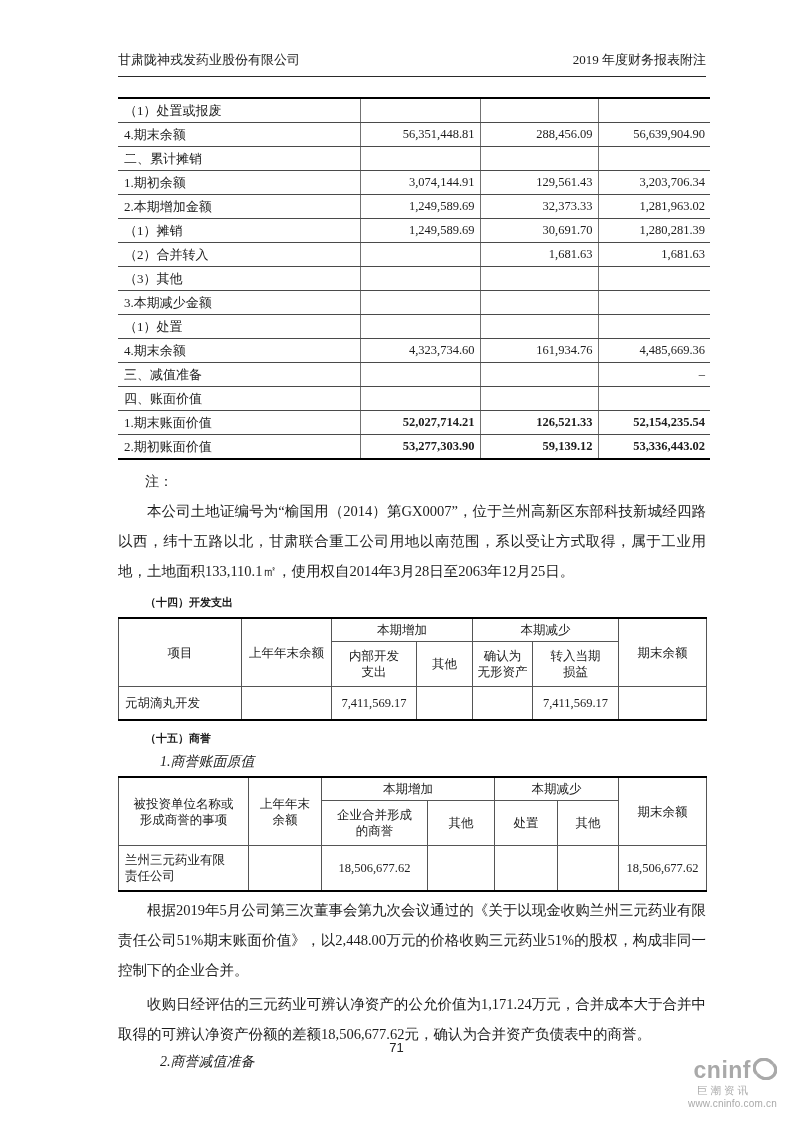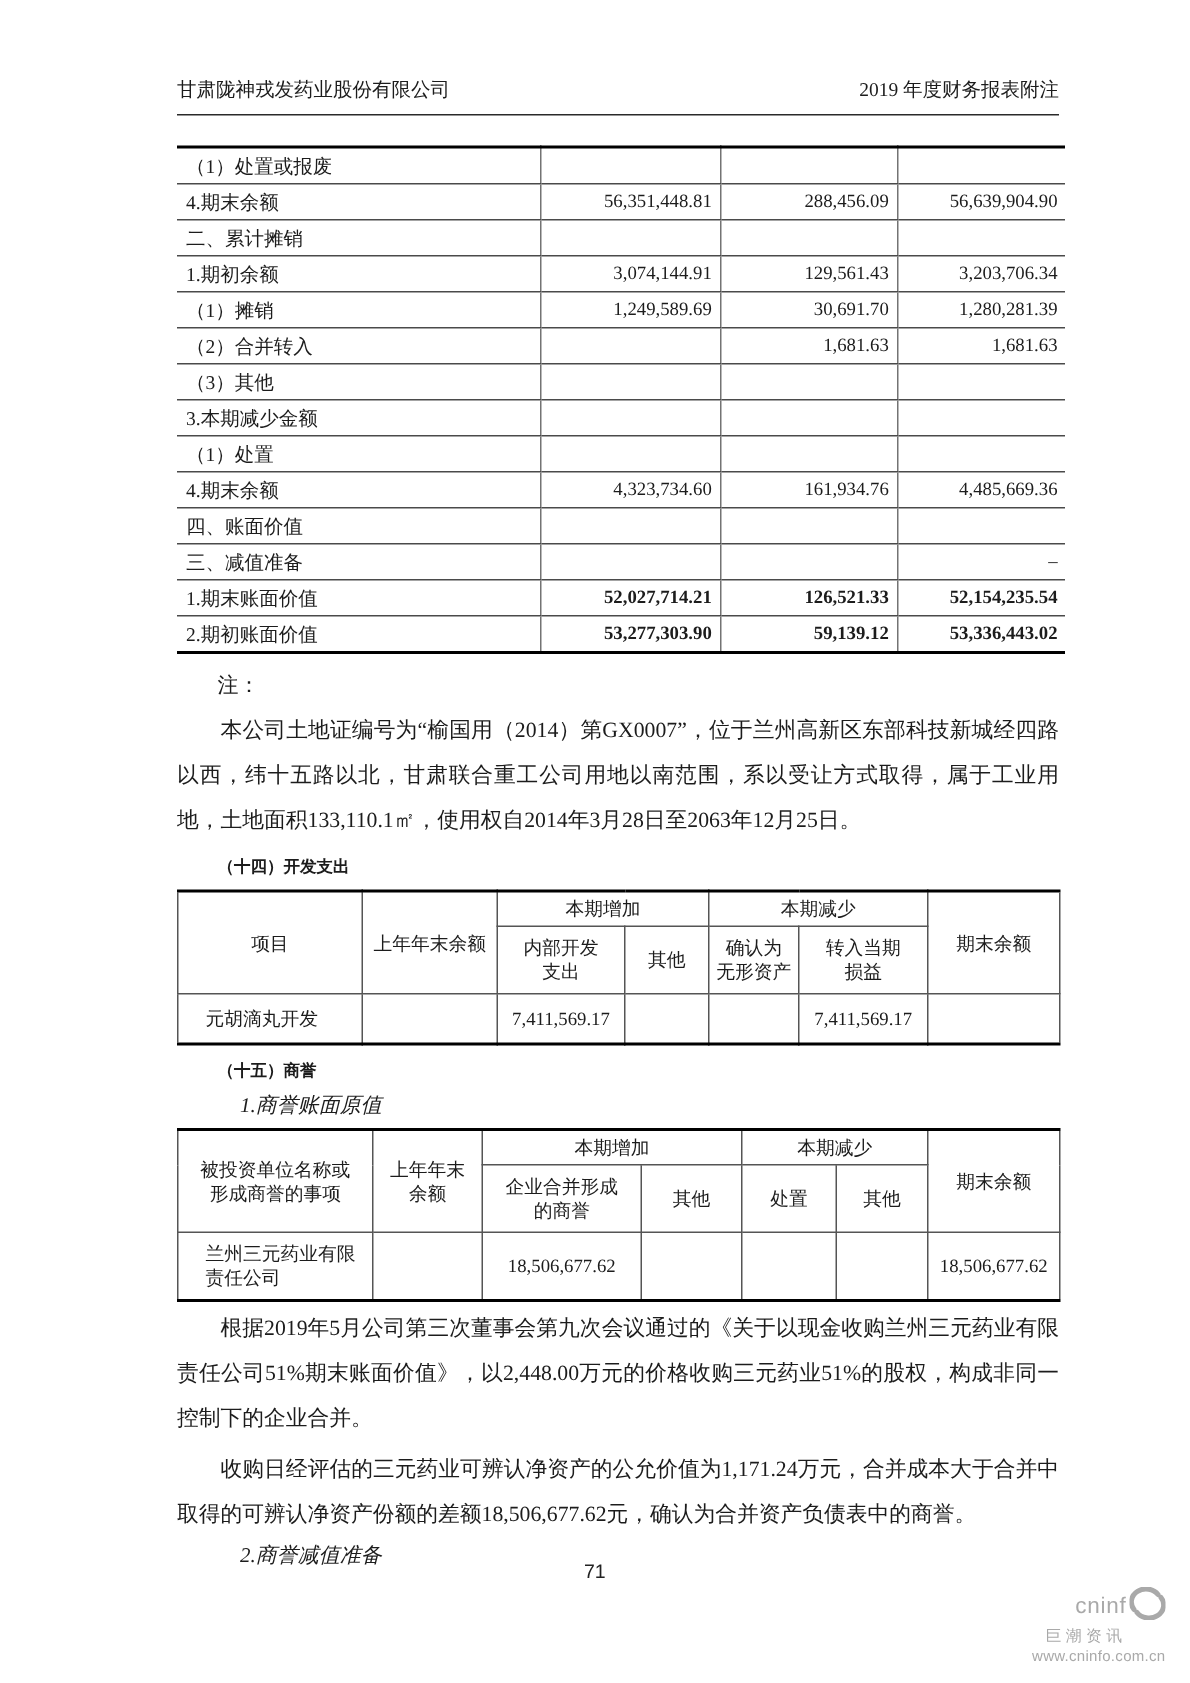--- a/index.html
+++ b/index.html
@@ -34,21 +34,21 @@
   .amort tr.bold .num{font-weight:bold;}
 
   
   .grid{width:588px;border-top:2.5px solid #000;border-bottom:2.5px solid #000;}
   .grid th,.grid td{
     border:1px solid #555;font-weight:normal;
     font-size:12.5px;line-height:16px;text-align:center;
     padding:3px 3px;vertical-align:middle;
   }
   .grid .pre{white-space:pre-line;}
-  .grid .item{text-align:left;padding-left:18px;}
+  .grid .item{text-align:left;padding-left:6px;}
   .grid .h1{height:22px;}
   .grid .h2 th{height:38px;}
   .grid td.val{height:26px;}
   .gw td.val{height:38px;}
 
   
   .note-label{margin:12px 0 0 27px;font-size:14px;line-height:20px;}
   .para{
     margin:4px 0 0 0;font-size:14.5px;line-height:30px;
     text-align:justify;text-indent:2em;
@@ -62,21 +62,21 @@
   
   .pagenum{
     position:absolute;left:0;right:0;top:1040px;text-align:center;
     font-size:13px;font-family:"Liberation Sans","DejaVu Sans",sans-serif;color:#222;
   }
   .cninfo{
     position:absolute;right:16px;top:1058px;text-align:right;
     color:#a9a9a9;font-family:"Liberation Sans","DejaVu Sans",sans-serif;line-height:1.1;
   }
   .cninfo .row1{display:flex;align-items:center;justify-content:flex-end;gap:2px;}
-  .cninfo .word{font-size:15px;font-weight:normal;letter-spacing:.5px;}
+  .cninfo .word{font-size:23px;font-weight:bold;letter-spacing:.5px;}
   .cninfo .cn{font-size:10.5px;letter-spacing:3px;margin-top:1px;margin-right:26px;}
   .cninfo .url{font-size:10px;margin-top:2px;letter-spacing:.2px;}
 </style>
 </head>
 <body>
 
 <div class="page">
   <div class="content">
 
     <div class="doc-header">
@@ -114,20 +114,26 @@
             <td class="num"></td>
           </tr>
 
           <tr>
             <td class="lbl">1.期初余额</td>
             <td class="num">3,074,144.91</td>
             <td class="num">129,561.43</td>
             <td class="num">3,203,706.34</td>
           </tr>
 
+          <tr>
+            <td class="lbl">2.本期增加金额</td>
+            <td class="num">1,249,589.69</td>
+            <td class="num">32,373.33</td>
+            <td class="num">1,281,963.02</td>
+          </tr>
 
           <tr>
             <td class="lbl">（1）摊销</td>
             <td class="num">1,249,589.69</td>
             <td class="num">30,691.70</td>
             <td class="num">1,280,281.39</td>
           </tr>
 
           <tr>
             <td class="lbl">（2）合并转入</td>
@@ -158,31 +164,31 @@
           </tr>
 
           <tr>
             <td class="lbl">4.期末余额</td>
             <td class="num">4,323,734.60</td>
             <td class="num">161,934.76</td>
             <td class="num">4,485,669.36</td>
           </tr>
 
           <tr>
+            <td class="lbl">三、减值准备</td>
+            <td class="num"></td>
+            <td class="num"></td>
+            <td class="num">–</td>
+          </tr>
+
+          <tr>
             <td class="lbl">四、账面价值</td>
             <td class="num"></td>
             <td class="num"></td>
             <td class="num"></td>
-          </tr>
-
-          <tr>
-            <td class="lbl">三、减值准备</td>
-            <td class="num"></td>
-            <td class="num"></td>
-            <td class="num">–</td>
           </tr>
 
           <tr class="bold">
             <td class="lbl">1.期末账面价值</td>
             <td class="num">52,027,714.21</td>
             <td class="num">126,521.33</td>
             <td class="num">52,154,235.54</td>
           </tr>
 
           <tr class="bold">

